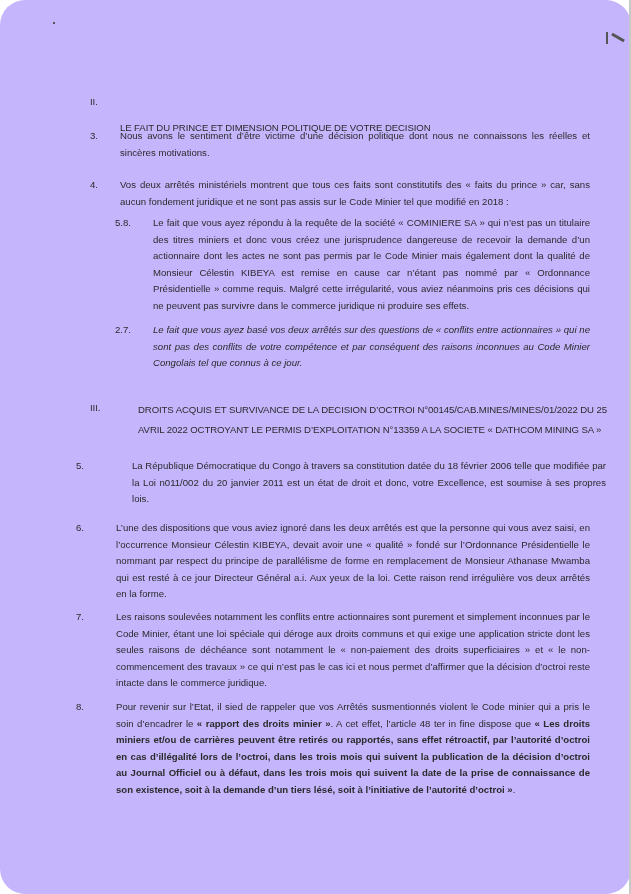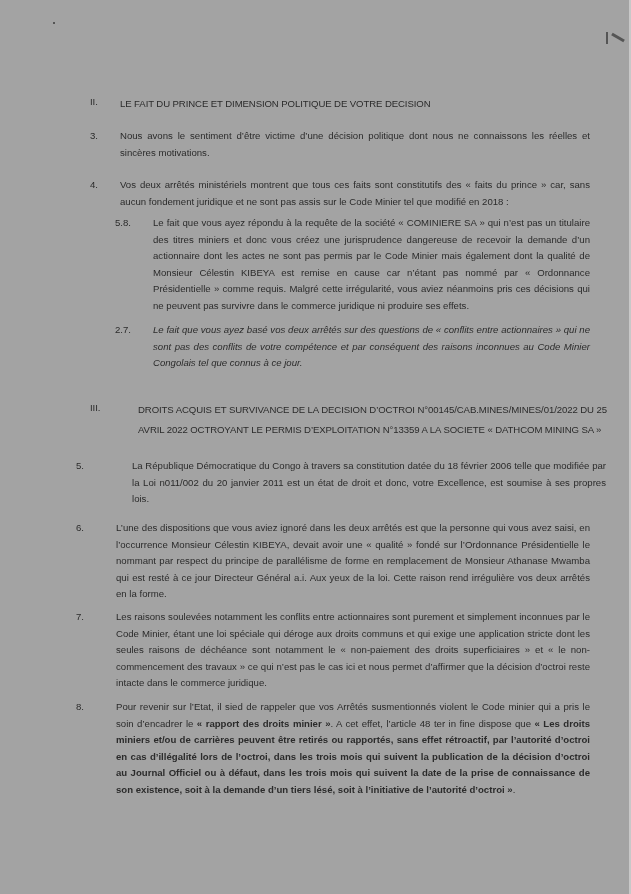--- a/index.html
+++ b/index.html
@@ -1,20 +1,20 @@
 <!DOCTYPE html>
 <html><head>
 <meta charset="utf-8">
 <style>
   html, body { margin: 0; padding: 0; background: #ffffff; }
   body {
     width: 631px; height: 894px; position: relative; overflow: hidden;
     font-family: "Liberation Sans", sans-serif; color: #2b2b2b;
   }
-  .page { position: absolute; inset: 0; background: #a3a3a3; }
+  .page { position: absolute; inset: 0; background: #c4b5fd; border-radius: 25px; }
   .right-edge { position: absolute; top: 0; right: 0; width: 2px; height: 894px; background: #c8c8c8; }
   .mark { position: absolute; background: #555; }
   .block { position: absolute; font-size: 9.6px; line-height: 16.6px; }
   .num { position: absolute; left: 0; top: 0; }
   .txt { position: absolute; top: 0; text-align: justify; }
   .heading { font-size: 9.6px; letter-spacing: -0.1px; }
   .heading .txt { text-align: left; line-height: 20px; }
   .b { font-weight: bold; }
   .footer { position: absolute; left: 535px; top: 896px; font-size: 14px; color: #444; }
 </style>
@@ -22,21 +22,21 @@
 <body>
 
 <div class="page">
   <div class="right-edge"></div>
   <div class="mark" style="left:606px;top:32px;width:2px;height:12px;"></div>
   <div class="mark" style="left:611px;top:36px;width:14px;height:3px;transform:rotate(30deg);"></div>
   <div class="mark" style="left:53px;top:22px;width:2px;height:2px;"></div>
 
   <div class="block heading" style="left:90px;top:94px;width:500px;">
     <span class="num">II.</span>
-    <span class="txt" style="left:30px;width:470px;">LE FAIT DU PRINCE ET DIMENSION POLITIQUE DE VOTRE DECISION</span>
+    <span class="txt" style="left:30px;width:470px;margin-top:24px;">LE FAIT DU PRINCE ET DIMENSION POLITIQUE DE VOTRE DECISION</span>
   </div>
 
   <div class="block" style="left:90px;top:128px;width:500px;">
     <span class="num">3.</span>
     <span class="txt" style="left:30px;width:470px;">Nous avons le sentiment d’être victime d’une décision politique dont nous ne connaissons les réelles et sincères motivations.</span>
   </div>
 
   <div class="block" style="left:90px;top:177px;width:500px;">
     <span class="num">4.</span>
     <span class="txt" style="left:30px;width:470px;">Vos deux arrêtés ministériels montrent que tous ces faits sont constitutifs des « faits du prince » car, sans aucun fondement juridique et ne sont pas assis sur le Code Minier tel que modifié en 2018 :</span>

